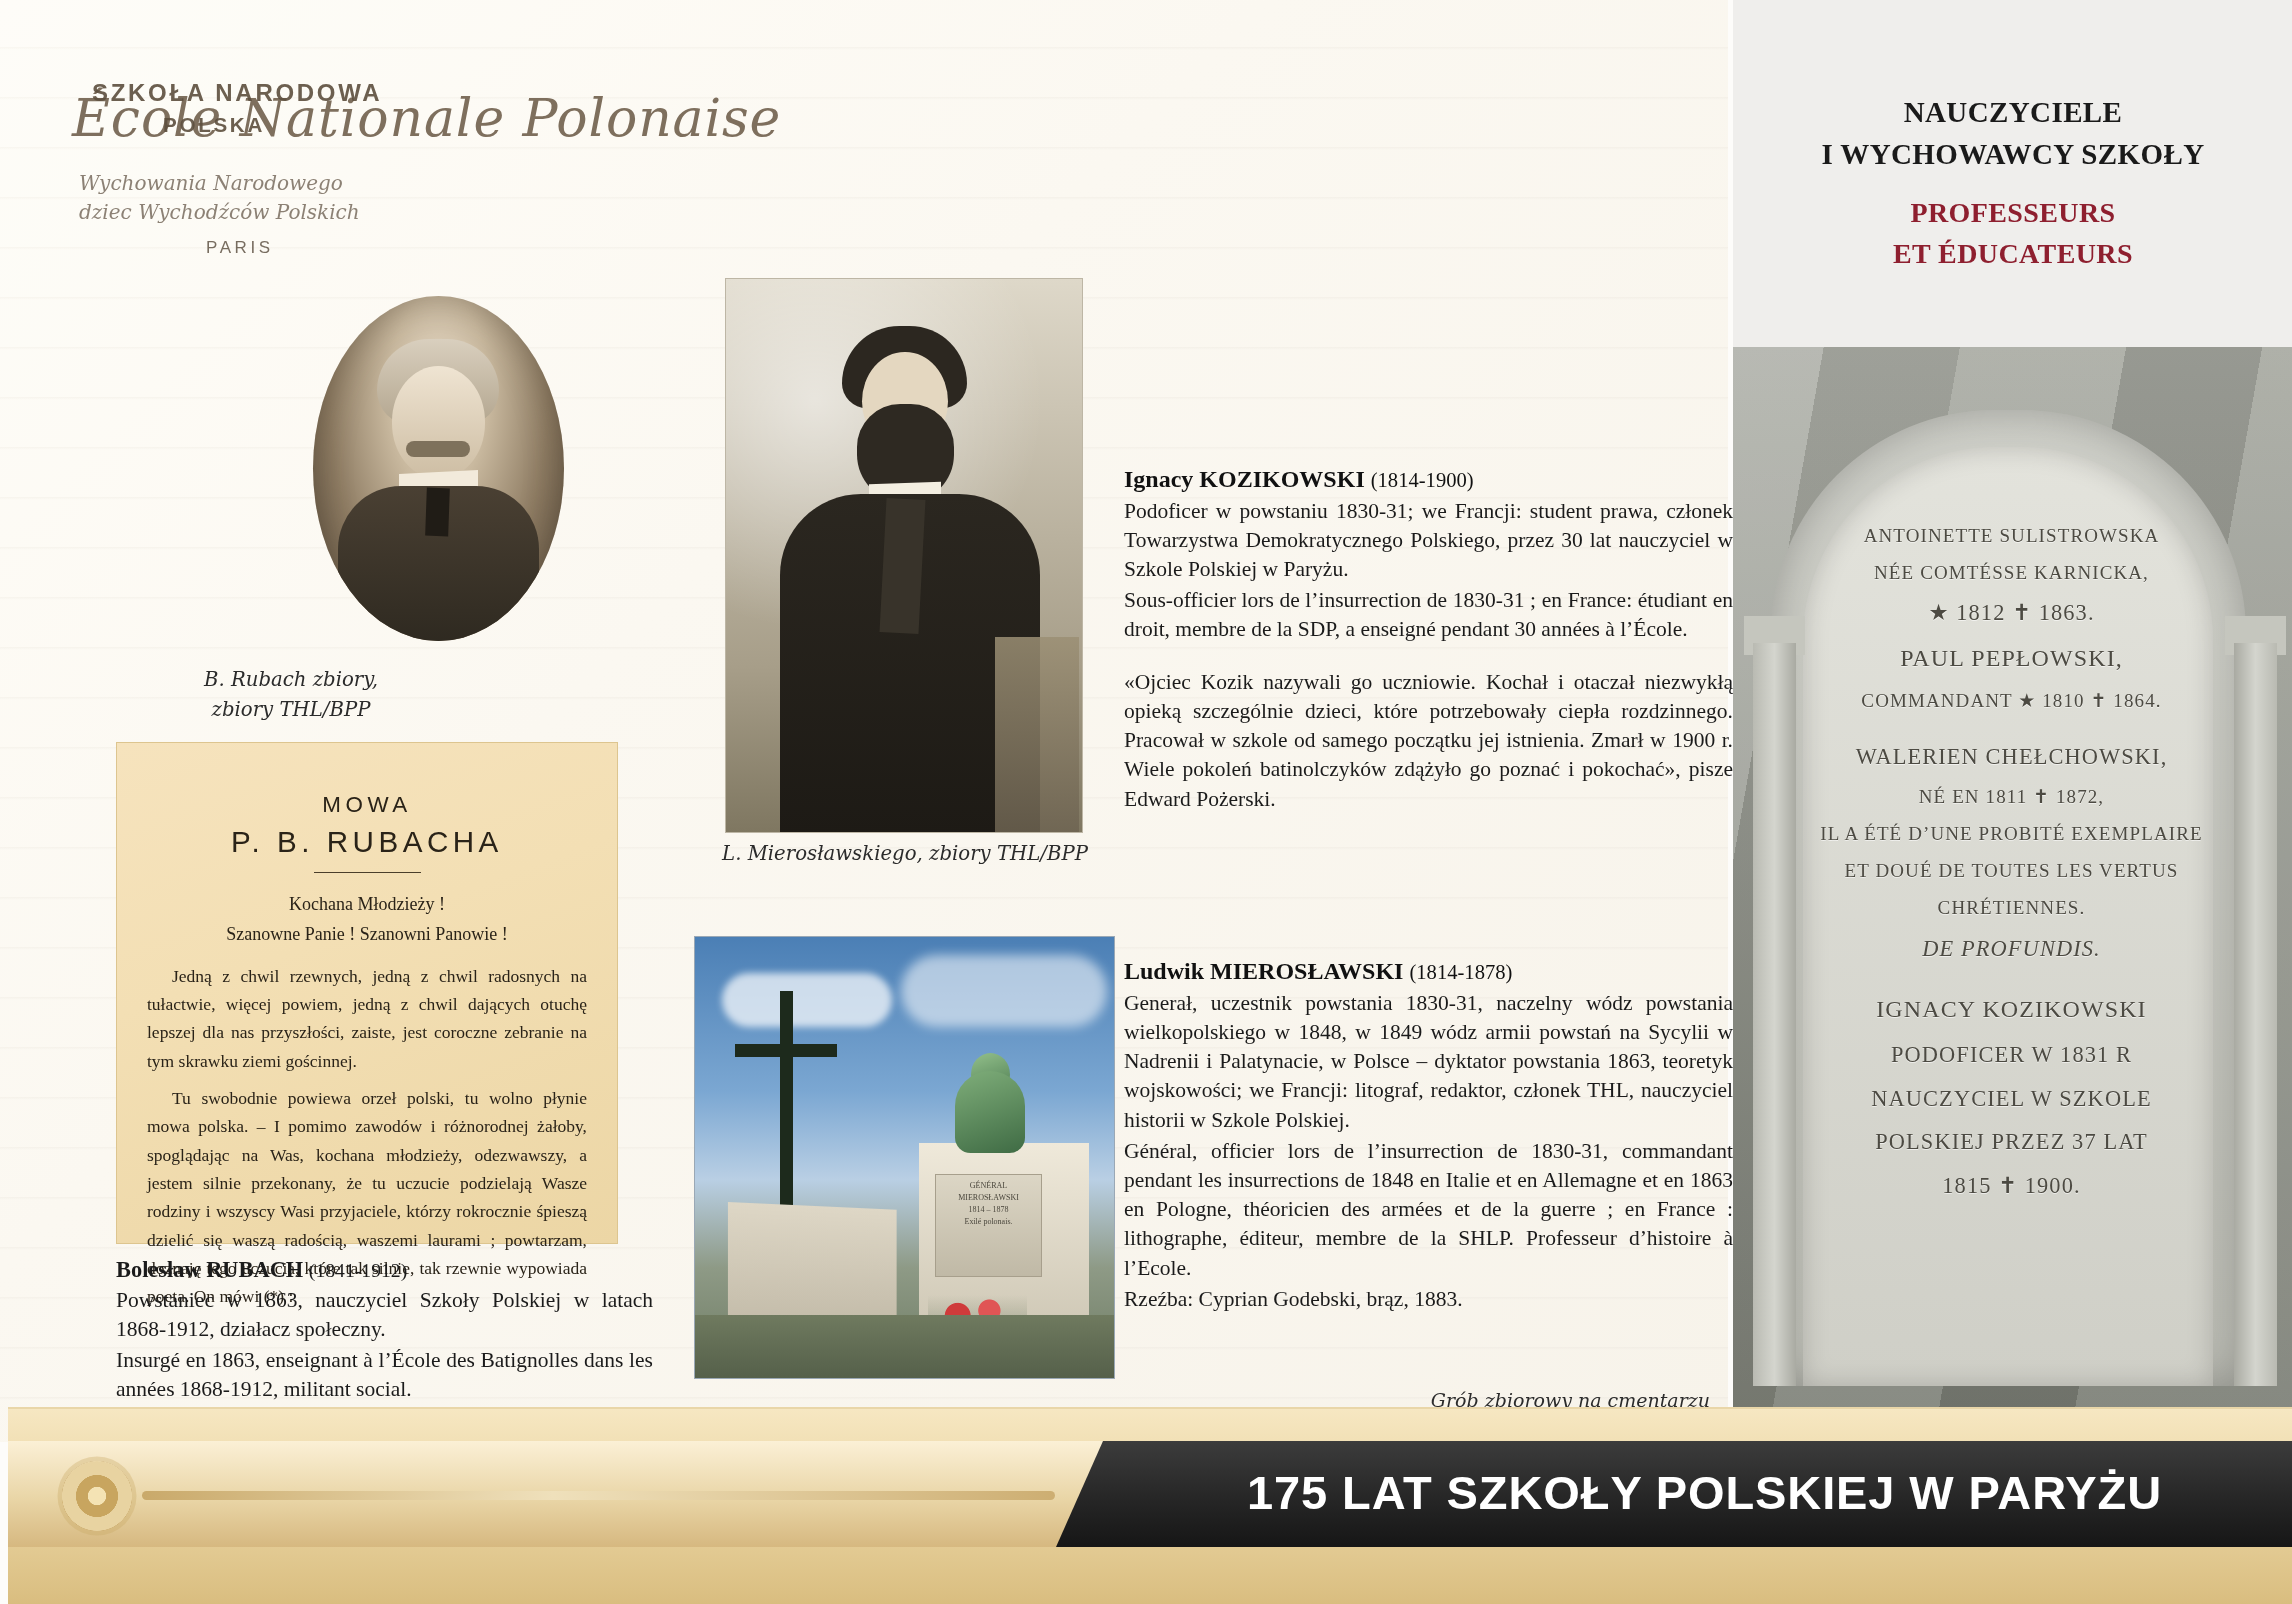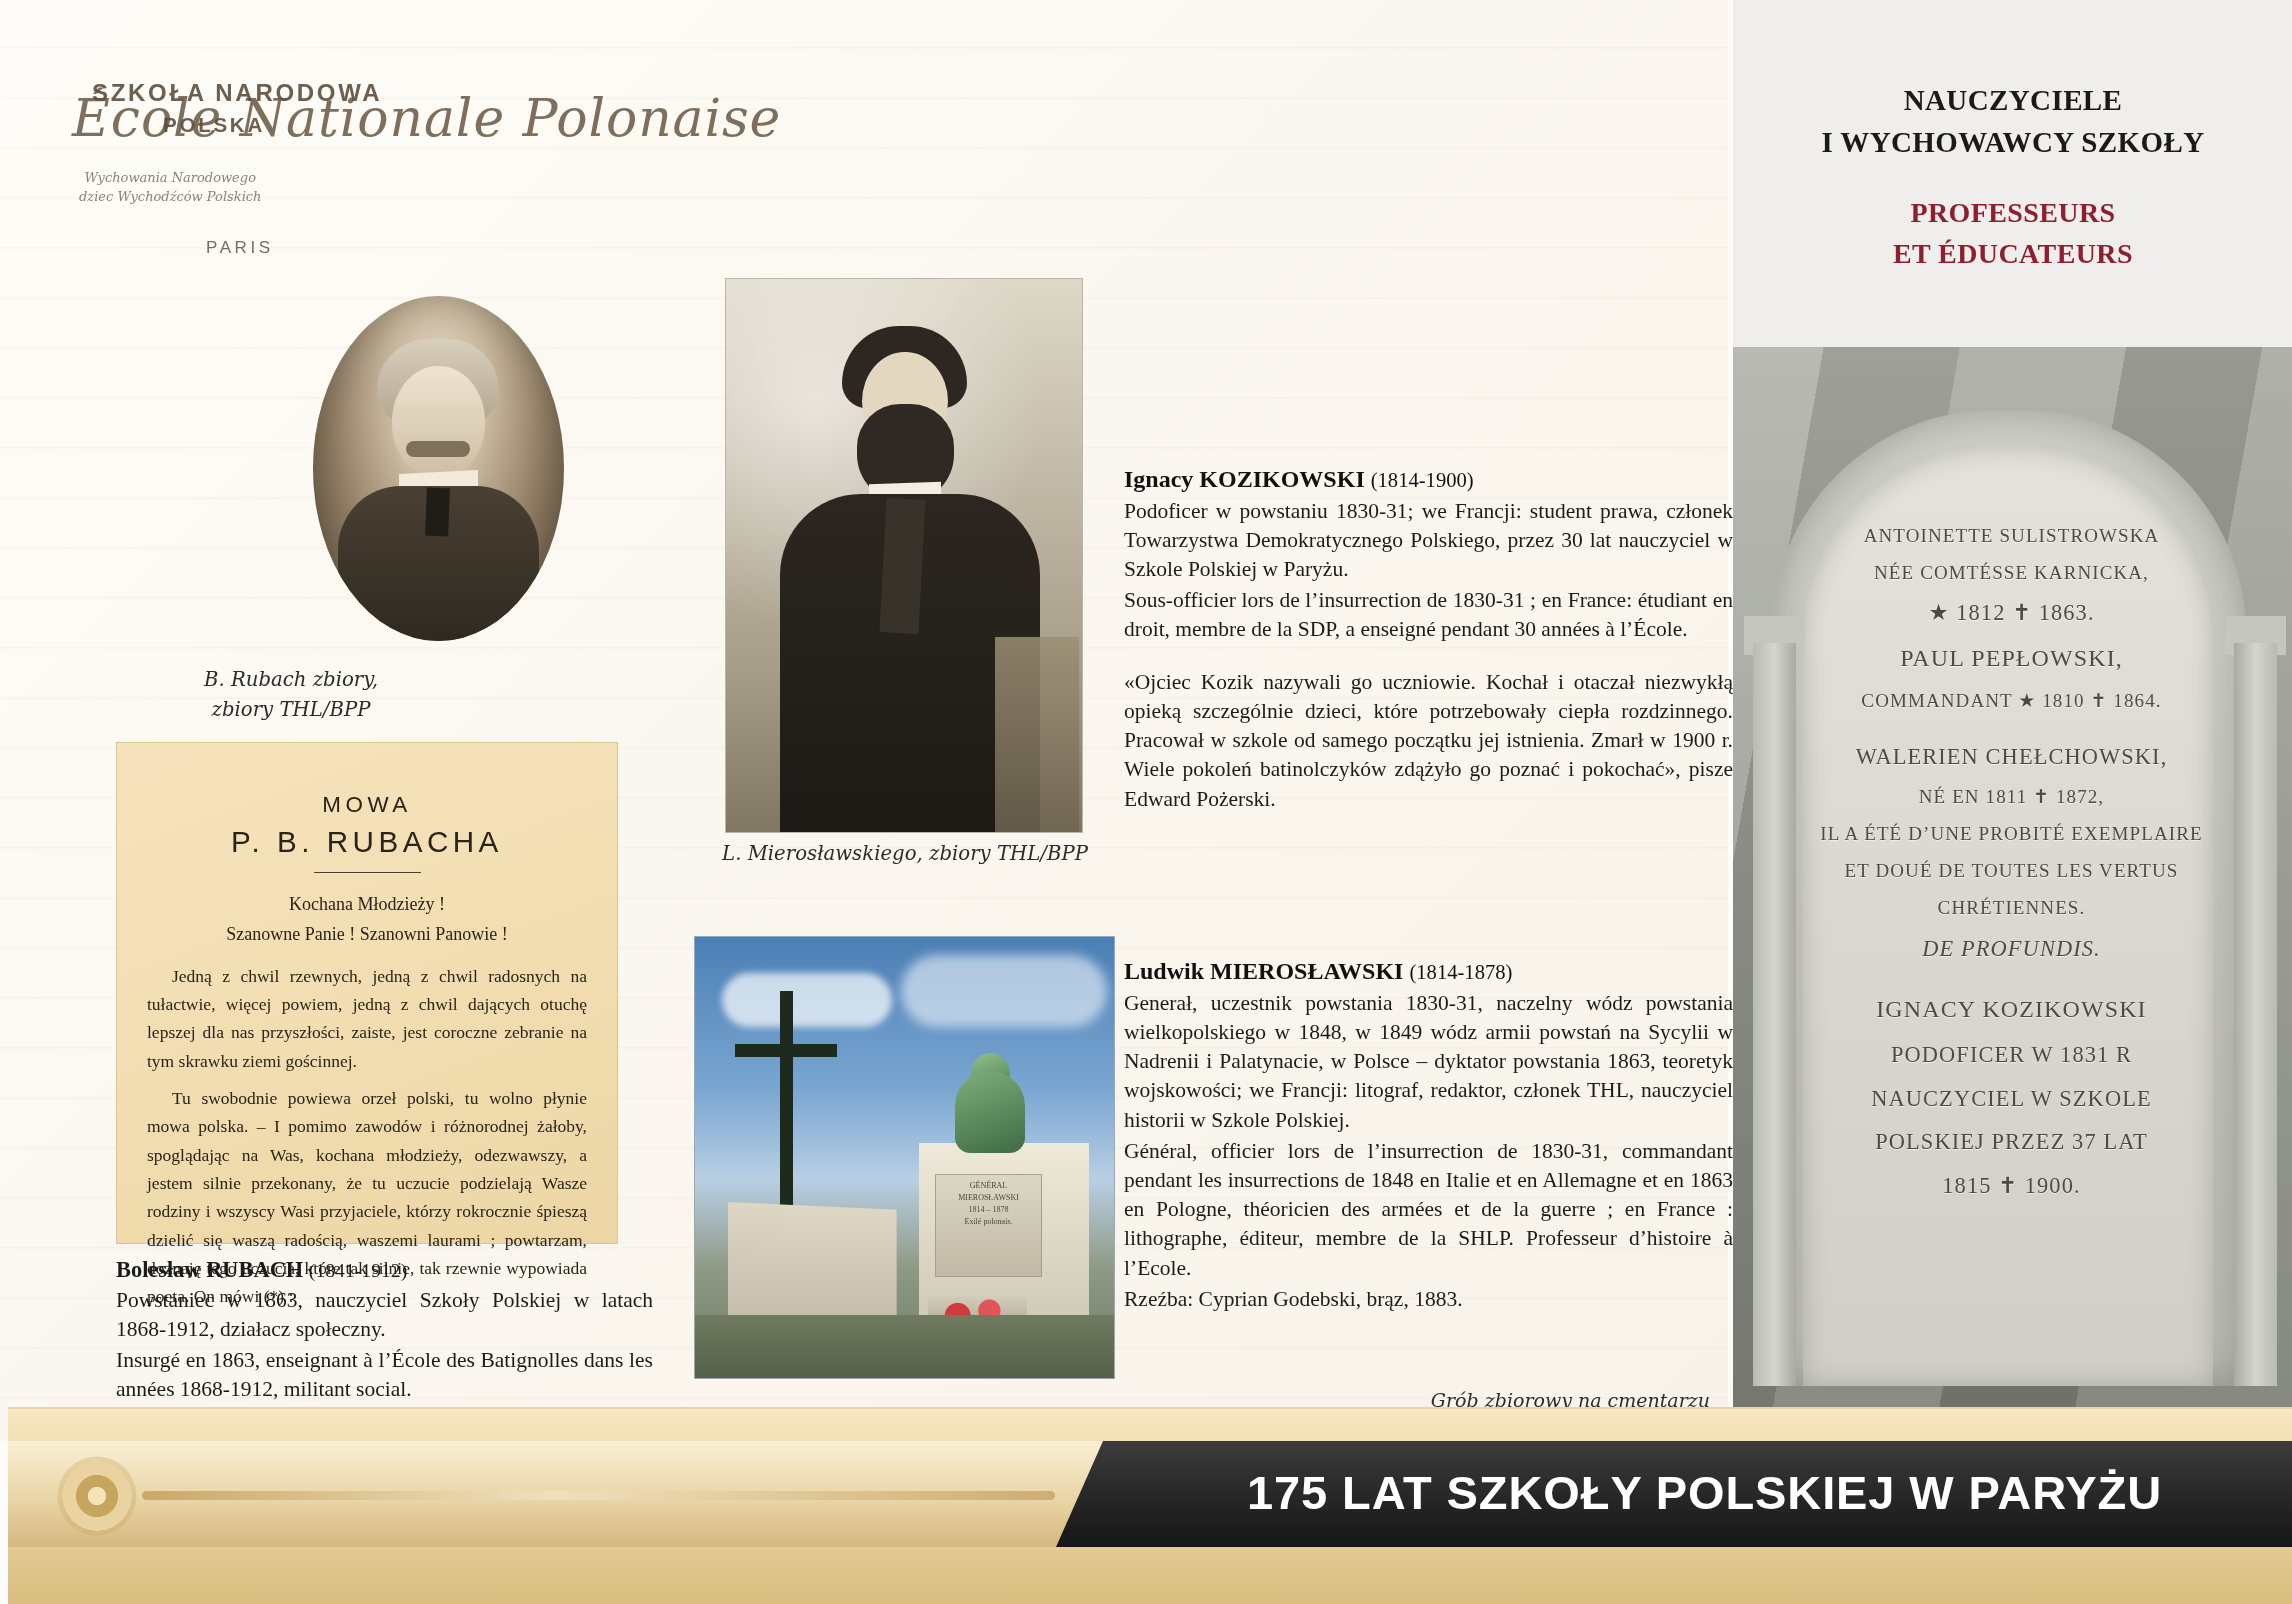--- a/index.html
+++ b/index.html
@@ -66,25 +66,24 @@
     font-weight: 700;
     font-size: 20.6px;
     letter-spacing: 2.7px;
     color: #5d4f3e;
     position: absolute; left: 100px; top: 77px;
     opacity: .9;
   }
   .lh-sub {
     font-family: "DejaVu Serif", serif;
     font-style: italic;
-    font-size: 13px;
+    font-size: 20px;
     color: rgba(95,82,66,0.72);
     position: absolute; left: 16px; top: 133px;
     line-height: 1.45;
-    text-align: center;
   }
   .lh-paris {
     font-family: "Liberation Sans", sans-serif;
     font-size: 17px;
     letter-spacing: 3.6px;
     color: rgba(85,73,58,0.8);
     position: absolute; left: 143px; top: 202px;
   }
 
   
@@ -494,21 +493,21 @@
     <p class="entry-body">Generał, uczestnik powstania 1830-31, naczelny wódz powstania wielkopolskiego w 1848, w 1849 wódz armii powstań na Sycylii w Nadrenii i Palatynacie, w Polsce – dyktator powstania 1863, teoretyk wojskowości; we Francji: litograf, redaktor, członek THL, nauczyciel historii w Szkole Polskiej.</p>
     <p class="entry-body">Général, officier lors de l’insurrection de 1830-31, commandant pendant les insurrections de 1848 en Italie et en Allemagne et en 1863 en Pologne, théoricien des armées et de la guerre ; en France : lithographe, éditeur, membre de la SHLP. Professeur d’histoire à l’Ecole.</p>
     <p class="entry-body">Rzeźba: Cyprian Godebski, brąz, 1883.</p>
   </div>
 
   <div class="cap-grave-right" style="white-space:pre-line;text-align:right;">Grób zbiorowy na cmentarzu Montmartre,
 spoczywa w nim  m. in. I. Kozkowski</div>
 
   <div class="right-panel">
     <div class="rp-header"></div>
-    <div class="rp-title" style="white-space:pre-line;">NAUCZYCIELE
+    <div class="rp-title" style="white-space:pre-line;margin-top:12px;">NAUCZYCIELE
 I WYCHOWAWCY SZKOŁY</div>
     <div class="rp-subtitle" style="white-space:pre-line;">PROFESSEURS
 ET ÉDUCATEURS</div>
 
     <div class="rp-photo">
       <div class="rp-wall"></div>
       <div class="rp-arch"></div>
       <div class="rp-arch-inner"></div>
       <div class="rp-cap-l"></div>
       <div class="rp-cap-r"></div>

